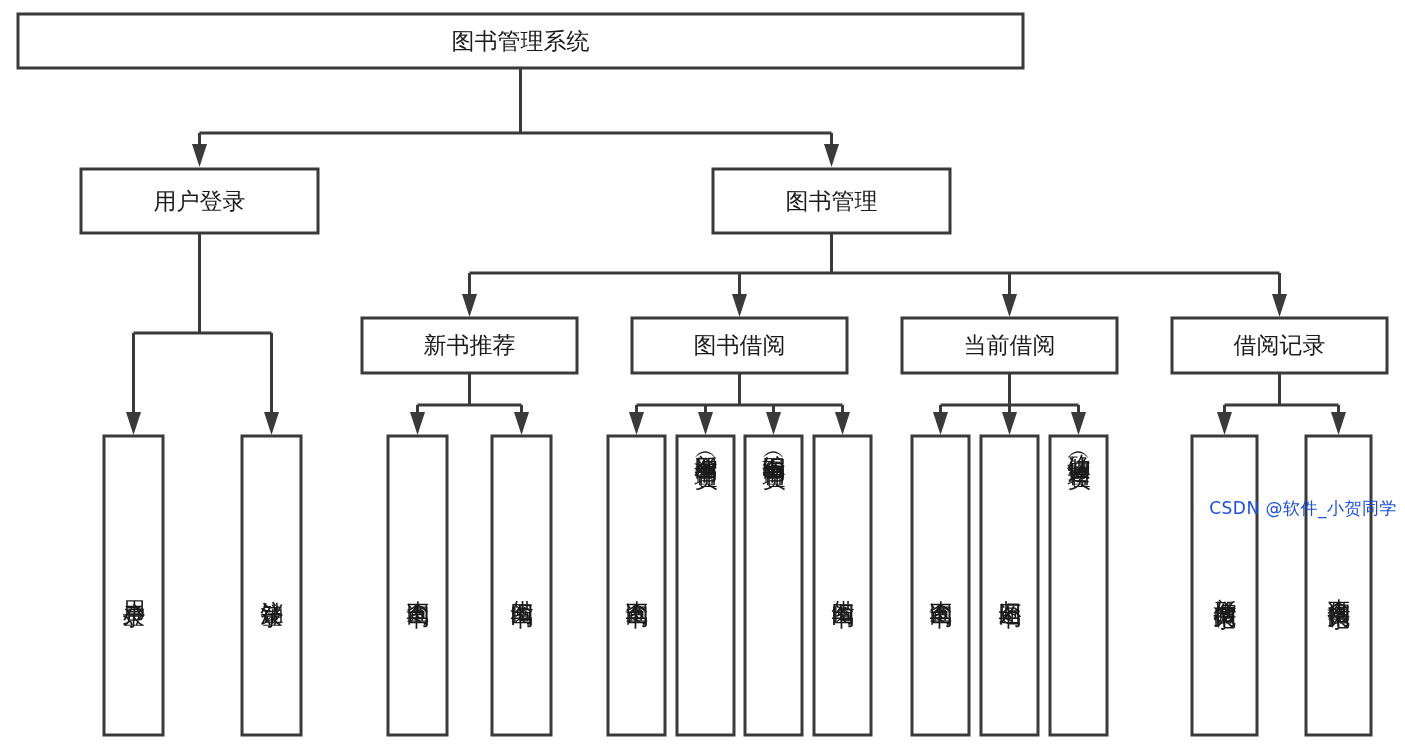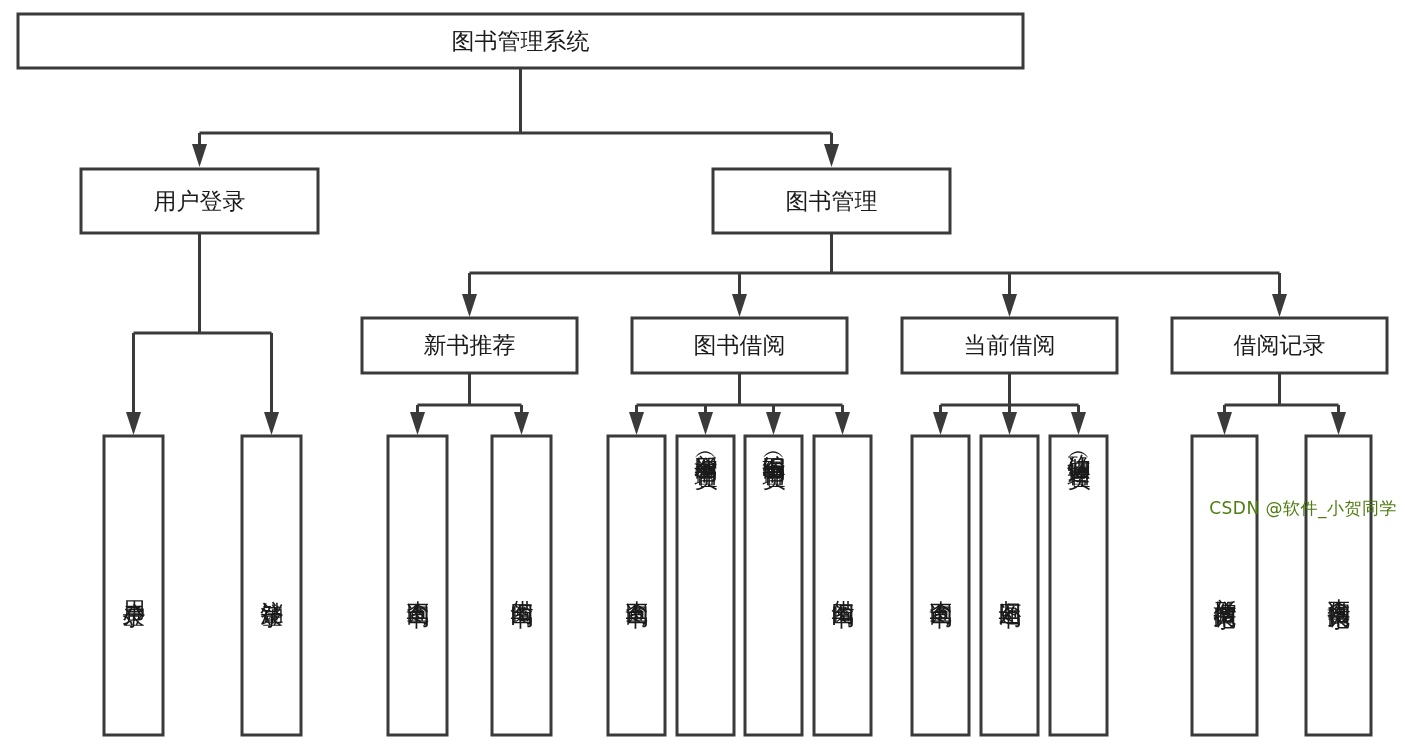--- a/index.html
+++ b/index.html
@@ -63,21 +63,21 @@
     color: #1a1a1a;
     white-space: nowrap;
     text-align: center;
   }
   .watermark {
     position: absolute;
     right: 8px;
     bottom: 6px;
     font-family: "DejaVu Sans", "Liberation Sans", sans-serif;
     font-size: 17px;
-    color: #4d7c0f;
+    color: #1d4ed8;
     letter-spacing: 0.5px;
     white-space: nowrap;
   }
 </style>
 </head>
 <body>
 
 <div id="diagram-root">
 
   <svg class="diagram" viewBox="0 0 1405 747">

